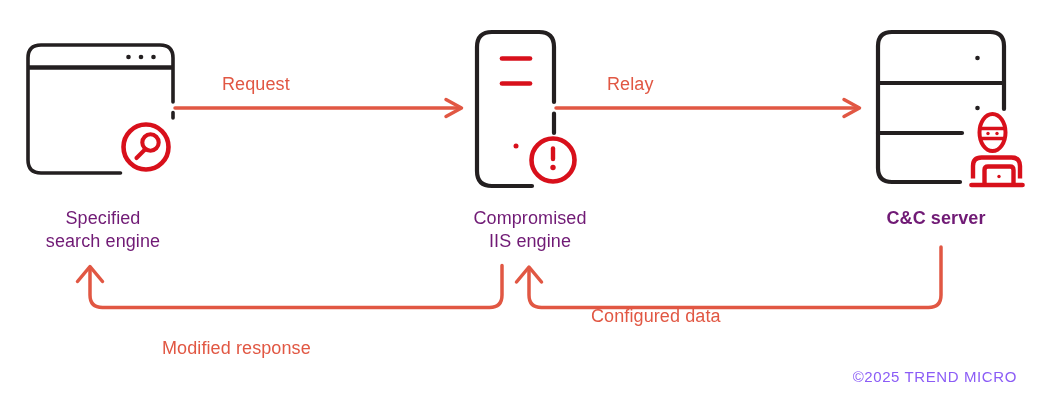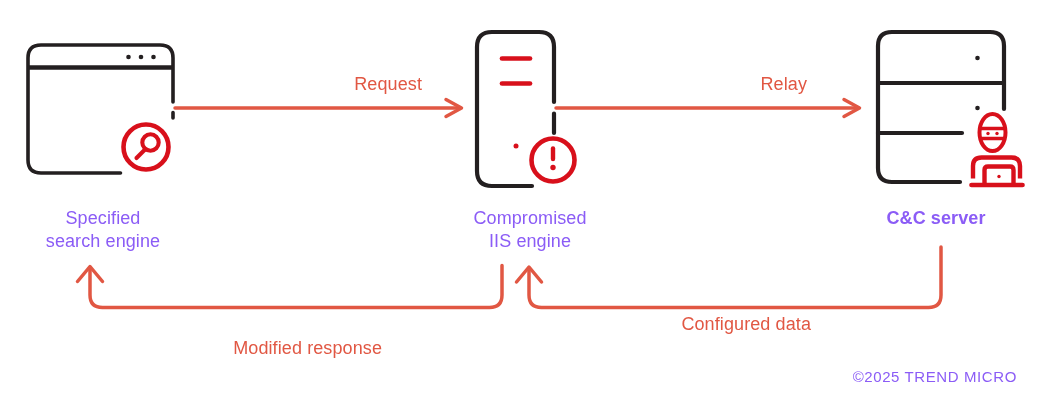--- a/index.html
+++ b/index.html
@@ -14,28 +14,28 @@
     background: #ffffff;
     overflow: hidden;
   }
   .stage svg {
     position: absolute;
     left: 0; top: 0;
   }
   .label {
     position: absolute;
     text-align: center;
-    color: #8b5cf6;
+    color: #701a75;
     font-size: 18px;
     line-height: 23px;
     letter-spacing: 0.1px;
   }
   .flow-label {
     position: absolute;
-    text-align: right;
+    text-align: left;
     color: #e15743;
     font-size: 18px;
     line-height: 22px;
     letter-spacing: 0.1px;
   }
   .copyright {
     position: absolute;
     text-align: right;
     color: #8b5cf6;
     font-size: 15px;
@@ -132,17 +132,17 @@
   <div class="label" style="left:836px; top:207px; width:200px;font-weight:bold;">
     <div>C&amp;C server</div>
   </div>
 
   <div class="flow-label" style="left:222px; top:73px; width:200px;">Request</div>
 
   <div class="flow-label" style="left:607px; top:73px; width:200px;">Relay</div>
 
   <div class="flow-label" style="left:162px; top:321px; width:220px;margin-top:16px;">Modified response</div>
 
-  <div class="flow-label" style="left:591px; top:313px; width:220px;">Configured data</div>
+  <div class="flow-label" style="left:591px; top:305px; width:220px;">Configured data</div>
 
   <div class="copyright" style="left:817px; top:368px; width:200px;">©2025 TREND MICRO</div>
 
 </div>
 
 </body></html>

